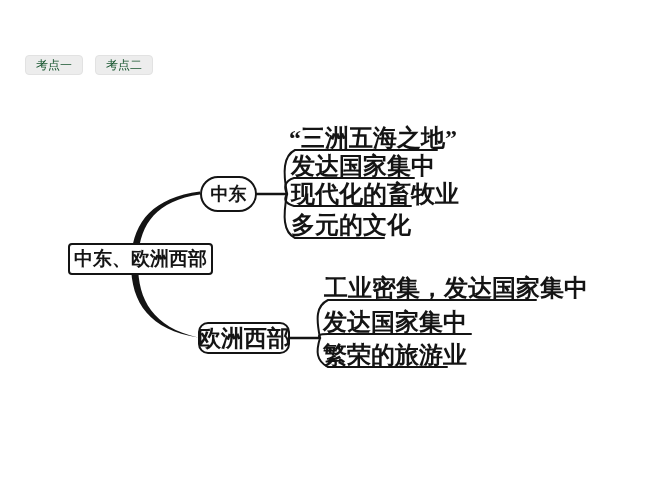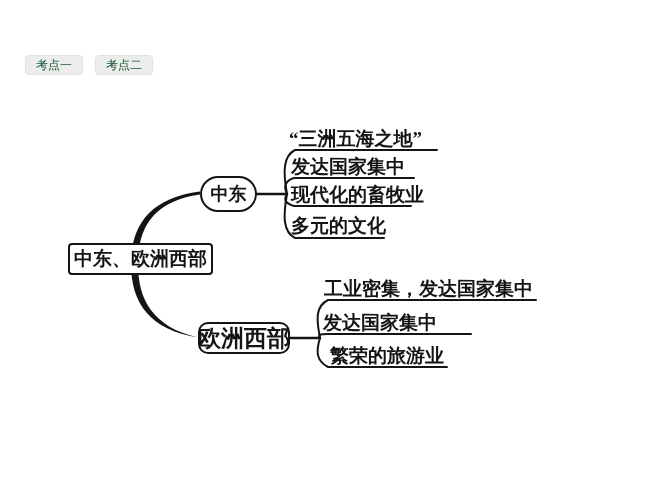--- a/index.html
+++ b/index.html
@@ -16,21 +16,21 @@
   .lines{position:absolute;left:0;top:0;z-index:1;}
   .node{
     position:absolute;box-sizing:border-box;z-index:2;background:#ffffff;
     border:2px solid #141414;display:flex;align-items:center;justify-content:center;
     font-weight:bold;white-space:nowrap;
   }
   .node-root{left:68px;top:243px;width:145px;height:32px;border-radius:4px;font-size:19px;}
   .node-a{left:200px;top:176px;width:57px;height:36px;border-radius:18px;font-size:18px;}
   .node-b{left:198px;top:322px;width:92px;height:32px;border-radius:10px;font-size:23px;}
   .item{
-    position:absolute;z-index:2;font-size:19px;line-height:21px;font-weight:bold;
+    position:absolute;z-index:2;font-size:24px;line-height:21px;font-weight:bold;
     white-space:nowrap;color:#141414;
   }
 </style>
 </head>
 <body>
 
 <div class="stage">
 
   <button class="kbtn" style="left:25px;top:55px">考点一</button>
   <button class="kbtn" style="left:95px;top:55px">考点二</button>
@@ -60,15 +60,15 @@
   <div class="node node-a">中东</div>
   <div class="node node-b">欧洲西部</div>
 
   <div class="item" style="left:289px;top:128px">“三洲五海之地”</div>
   <div class="item" style="left:291px;top:156px">发达国家集中</div>
   <div class="item" style="left:291px;top:184px">现代化的畜牧业</div>
   <div class="item" style="left:291px;top:215px">多元的文化</div>
 
   <div class="item" style="left:324px;top:278px">工业密集，发达国家集中</div>
   <div class="item" style="left:323px;top:312px">发达国家集中</div>
-  <div class="item" style="left:330px;top:345px">繁荣的旅游业</div>
+  <div class="item" style="left:323px;top:345px">繁荣的旅游业</div>
 
 </div>
 
 </body></html>

